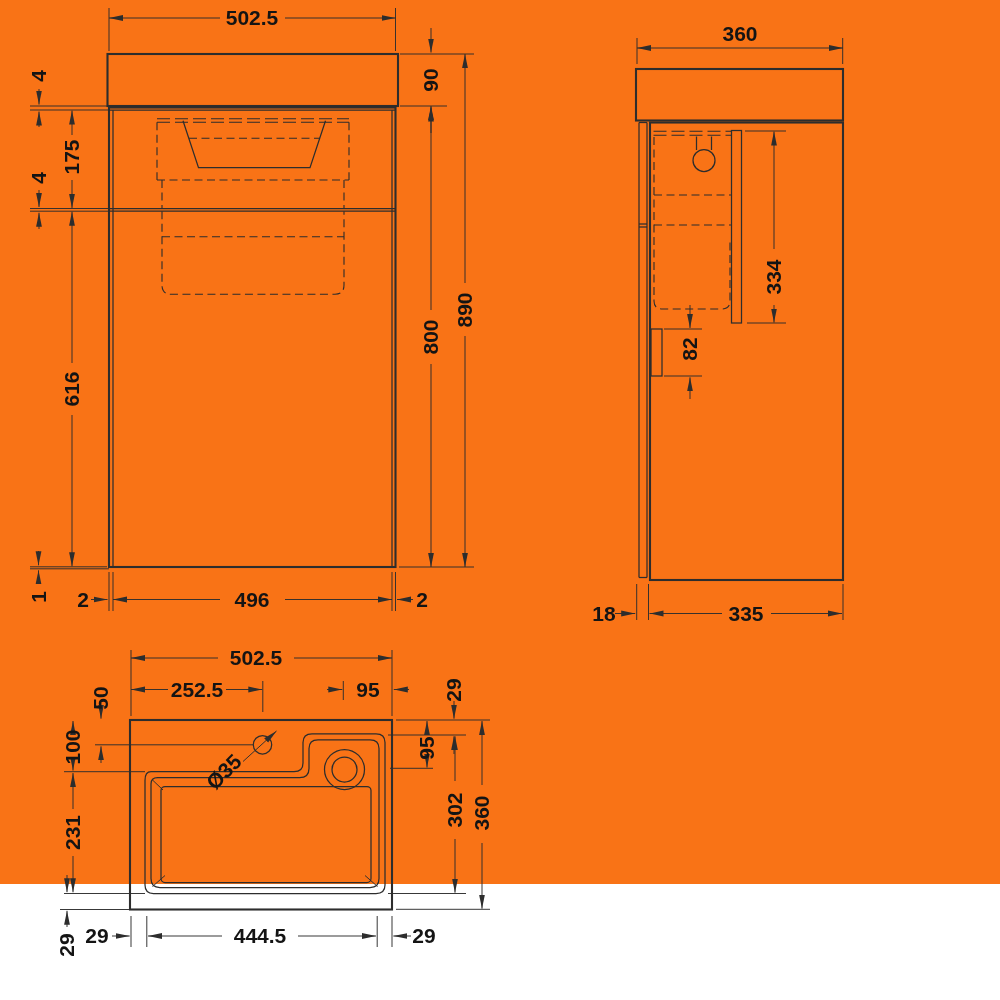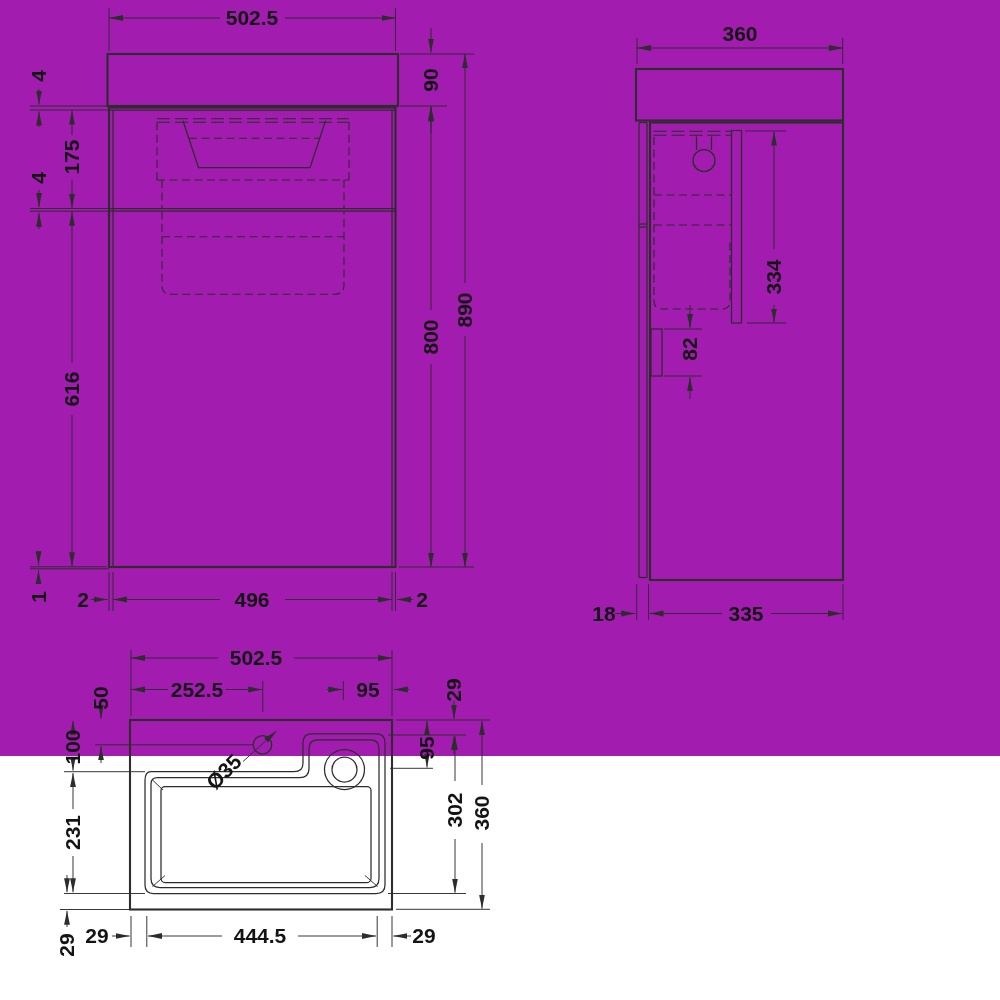--- a/index.html
+++ b/index.html
@@ -1,16 +1,16 @@
 <!DOCTYPE html>
 <html><head>
 <meta charset="utf-8">
 <style>
   html,body{margin:0;padding:0;background:#ffffff;width:1000px;height:1000px;overflow:hidden}
-  #stage{width:1000px;height:756px;position:relative;background:#a21caf}
+  #stage{width:1000px;height:884px;position:relative;background:#f97316}
   svg{position:absolute;left:0;top:0}
   svg text{font-family:"Liberation Sans",sans-serif;font-weight:700;font-size:21px;fill:#141414;text-anchor:middle}
   .o2{fill:none;stroke:#2d2d2d;stroke-width:2.1}
   .o1{fill:none;stroke:#2d2d2d;stroke-width:1.25}
   .d1{fill:none;stroke:#2d2d2d;stroke-width:1.1;stroke-dasharray:8 4.5}
   .dl{fill:none;stroke:#2d2d2d;stroke-width:1.1;stroke-dasharray:13 5}
   .x{fill:none;stroke:#2d2d2d;stroke-width:.95}
 </style>
 </head>
 <body>

